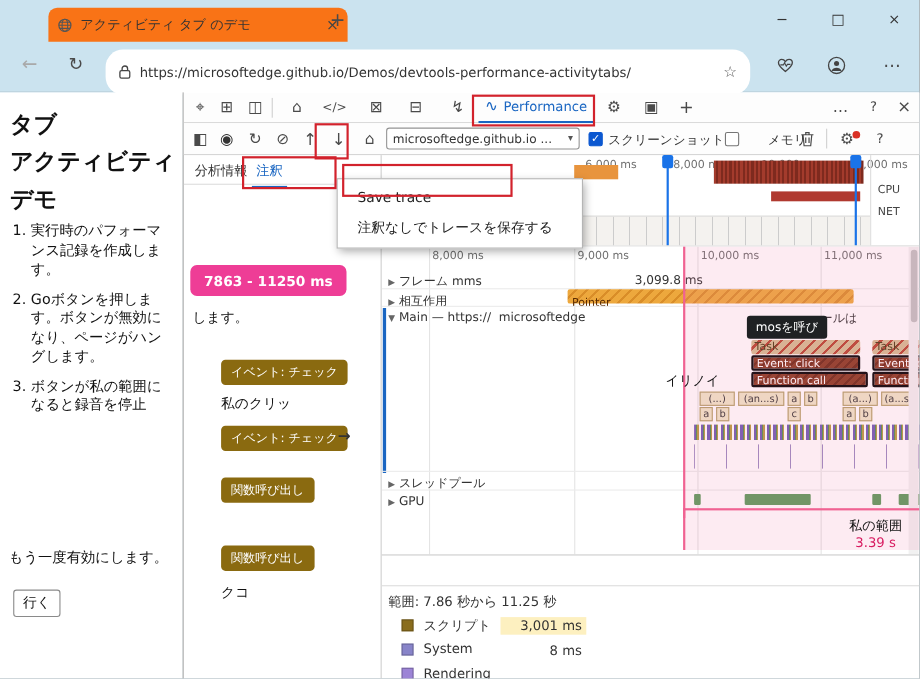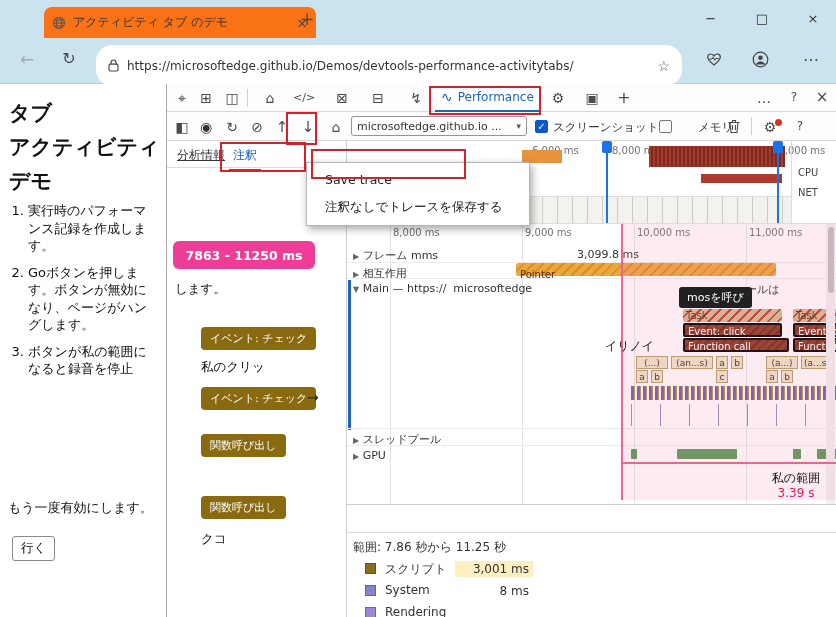--- a/index.html
+++ b/index.html
@@ -188,21 +188,21 @@
             <path d="M1.5 3.5h11M5.5 3.5V1.5h3v2M3 3.5l1 10h6l1-10M5.5 6v5M8.5 6v5" fill="none" stroke="#4a4a4a" stroke-width="1.1"></path>
           </svg>
       </span>
       <div class="abs" style="left:584px;top:5px;width:1px;height:18px;background:#d0d0d0;"></div>
       <span class="ic" style="left:592px;top:8px;">⚙</span>
       <span class="dot" style="left:608px;top:7px;"></span>
       <span class="ic" style="left:622px;top:8px;font-size:12px;">?</span>
     </div>
 
     <div class="abs" style="left:0;top:57px;width:180px;height:476px;border-right:1px solid #cfcfcf;box-sizing:border-box;">
-      <span class="ptab" style="left:6px;top:1px;text-decoration:underline;">分析情報</span>
+      <span class="ptab" style="left:6px;top:1px;">分析情報</span>
       <span class="ptab active" style="left:62px;top:1px;">注釈</span>
       <div class="abs" style="left:0;top:26px;width:180px;height:1px;background:#ddd;"></div>
 
       <div class="abs" style="left: 6px; top: 100px; width: 142px; height: 28px; border-radius: 6px; color: rgb(255, 255, 255); font-weight: bold; font-size: 12.5px; display: flex; align-items: center; justify-content: center; background-color: rgb(238, 61, 150);">
         <span>7863 - 11250 ms</span>
       </div>
       <span class="note" style="left:8px;top:140px;">します。</span>
 
       <div class="chip" style="left: 34px; top: 186px; background-color: rgb(138, 106, 16);"><span>イベント: チェック</span></div>
       <span class="note" style="left:34px;top:218px;">私のクリッ</span>

